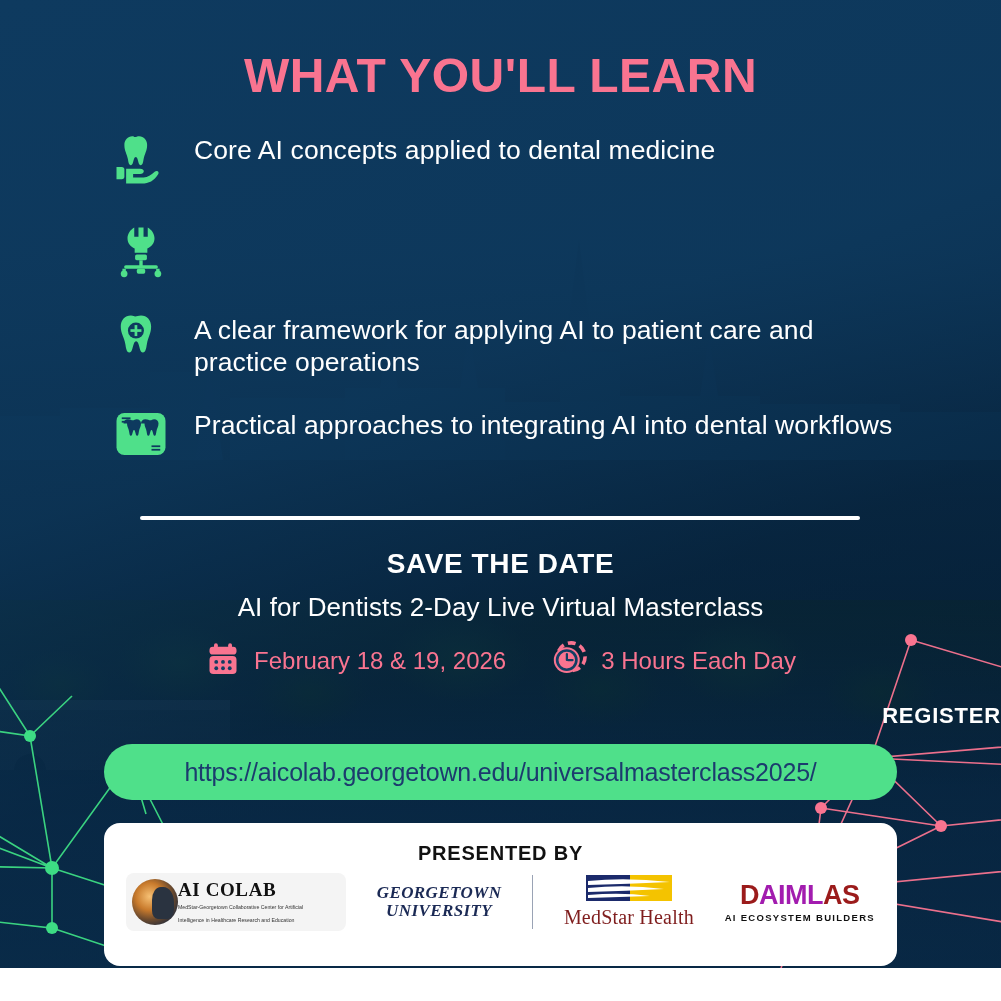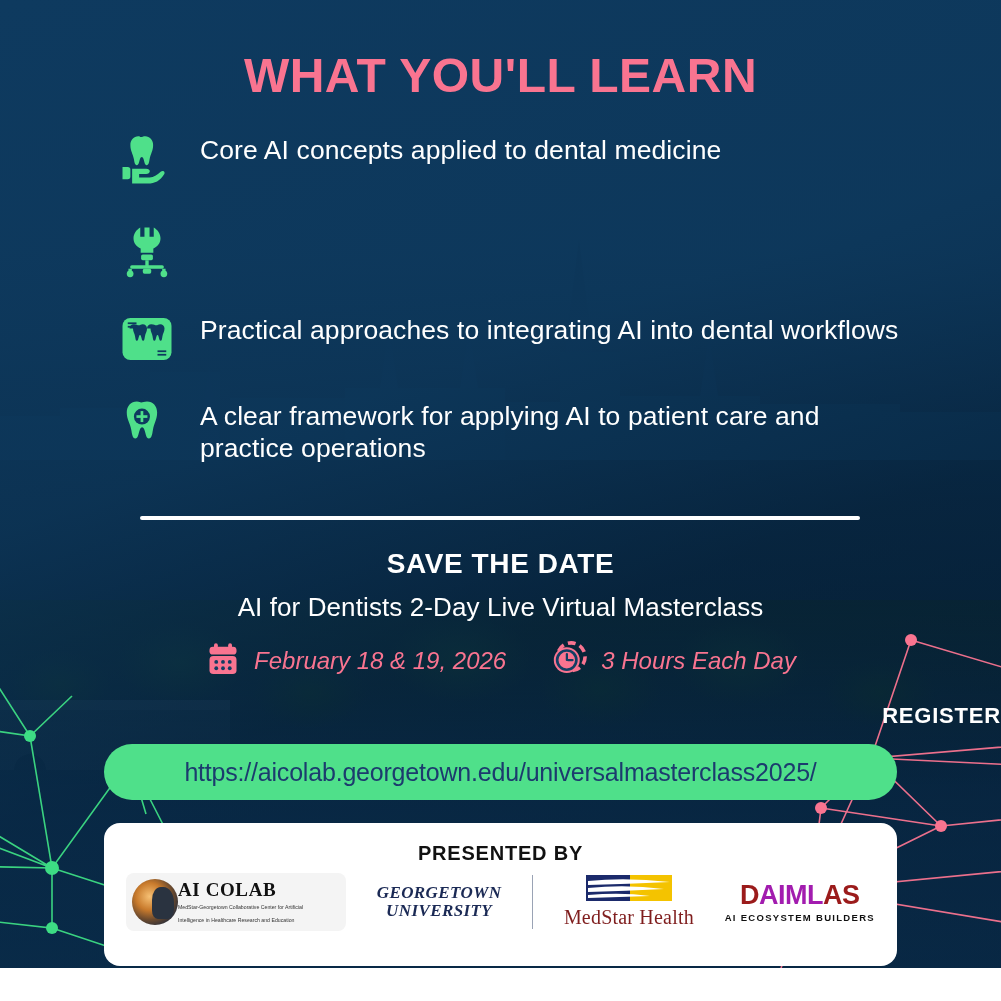--- a/index.html
+++ b/index.html
@@ -76,21 +76,21 @@
   
   .content { position:absolute; inset:0; }
 
   .title {
     position:absolute; top:48px; left:0; right:0;
     text-align:center;
     font-size:48px; font-weight:bold; letter-spacing:.5px;
     color:#F97490;
   }
 
-  .bullets { position:absolute; top:128px; left:116px; right:90px; }
+  .bullets { position:absolute; top:128px; left:110px; right:90px; }
   .bullet { display:flex; align-items:flex-start; margin-bottom:28px; }
   .bullet .bicon { flex:0 0 62px; height:62px; margin-right:22px; display:flex;
                    align-items:center; justify-content:center; }
   .bullet .btext {
     color:#ffffff; font-size:26.5px; line-height:1.22; padding-top:6px;
     letter-spacing:.1px;
   }
   .bullet:nth-child(1) { margin-bottom:30px; }
   .bullet:nth-child(2) { margin-bottom:26px; }
   .bullet:nth-child(3) { margin-bottom:24px; }
@@ -106,21 +106,21 @@
   }
   .save-sub {
     position:absolute; top:592px; left:0; right:0; text-align:center;
     color:#ffffff; font-size:26px; letter-spacing:.1px;
   }
 
   .meta-row {
     position:absolute; top:640px; left:0; right:0;
     display:flex; justify-content:center; align-items:center; gap:44px;
   }
-  .meta { display:flex; align-items:center; gap:13px;font-style:italic; }
+  .meta { display:flex; align-items:center; gap:13px; }
   .meta .mtext { color:#F97490; font-size:24px; }
 
   .register {
     position:absolute; top:703px; left:0; right:0; text-align:right;
     color:#ffffff; font-size:22px; font-weight:bold; letter-spacing:.8px;
   }
 
   .url-pill {
     position:absolute; top:744px; left:104px; width:793px; height:56px;
     background:#4FE08A; border-radius:28px;
@@ -266,43 +266,43 @@
             <rect x="50" y="53" width="4" height="6" fill="#4FE08A"></rect>
             <rect x="27" y="53" width="10" height="6" rx="2" fill="#4FE08A"></rect>
             <circle cx="12" cy="59" r="4" fill="#4FE08A"></circle>
             <circle cx="52" cy="59" r="4" fill="#4FE08A"></circle>
           </svg>
         </div>
       </div>
 
       <div class="bullet">
         <div class="bicon">
+          <svg width="54" height="54" viewBox="0 0 64 64">
+            <path d="M20 4c-7 0-12 5.5-12 13 0 9 4 12.5 5.4 21 .9 5.2 1.4 10 4.8 10 3.2 0 3.5-5 5.2-10 .7-2 1.7-3.2 2.8-3.2s2.1 1.2 2.8 3.2c1.7 5 2 10 5.2 10 3.4 0 3.9-4.8 4.8-10C40.4 29.5 44 26 44 17c0-7.5-5-13-12-13-3.3 0-5 1.2-6.8 1.2S23.3 4 20 4z" fill="#4FE08A"></path>
+            <circle cx="26" cy="22" r="9.5" fill="#0E3A5F"></circle>
+            <rect x="24.4" y="15.5" width="3.2" height="13" fill="#4FE08A"></rect>
+            <rect x="19.5" y="20.4" width="13" height="3.2" fill="#4FE08A"></rect>
+          </svg>
+        </div>
+        <div class="btext">A clear framework for applying AI to patient care and practice operations</div>
+      </div>
+
+      <div class="bullet">
+        <div class="bicon">
           <svg width="56" height="56" viewBox="0 0 64 64">
             <rect x="4" y="8" width="56" height="48" rx="9" fill="#4FE08A"></rect>
             <path d="M12 20c0-3 2-5 5-5s4 1.2 5.6 1.2S25 15 27 15c3 0 5 2 5 5 0 4-1.8 5.4-2.4 9-.4 2.4-.6 5-2 5-1.4 0-1.6-2.6-2.4-5-.3-1-.7-1.6-1.2-1.6s-.9.6-1.2 1.6c-.8 2.4-1 5-2.4 5-1.4 0-1.6-2.6-2-5-.6-3.6-2.4-5-2.4-9z" fill="#0E3A5F"></path>
             <path d="M32 20c0-3 2-5 5-5s4 1.2 5.6 1.2S45 15 47 15c3 0 5 2 5 5 0 4-1.8 5.4-2.4 9-.4 2.4-.6 5-2 5-1.4 0-1.6-2.6-2.4-5-.3-1-.7-1.6-1.2-1.6s-.9.6-1.2 1.6c-.8 2.4-1 5-2.4 5-1.4 0-1.6-2.6-2-5-.6-3.6-2.4-5-2.4-9z" fill="#0E3A5F"></path>
             <rect x="10" y="13" width="10" height="2" fill="#0E3A5F"></rect>
             <rect x="10" y="17" width="10" height="2" fill="#0E3A5F"></rect>
             <rect x="44" y="45" width="10" height="2" fill="#0E3A5F"></rect>
             <rect x="44" y="49" width="10" height="2" fill="#0E3A5F"></rect>
           </svg>
         </div>
         <div class="btext">Practical approaches to integrating AI into dental workflows</div>
-      </div>
-
-      <div class="bullet">
-        <div class="bicon">
-          <svg width="54" height="54" viewBox="0 0 64 64">
-            <path d="M20 4c-7 0-12 5.5-12 13 0 9 4 12.5 5.4 21 .9 5.2 1.4 10 4.8 10 3.2 0 3.5-5 5.2-10 .7-2 1.7-3.2 2.8-3.2s2.1 1.2 2.8 3.2c1.7 5 2 10 5.2 10 3.4 0 3.9-4.8 4.8-10C40.4 29.5 44 26 44 17c0-7.5-5-13-12-13-3.3 0-5 1.2-6.8 1.2S23.3 4 20 4z" fill="#4FE08A"></path>
-            <circle cx="26" cy="22" r="9.5" fill="#0E3A5F"></circle>
-            <rect x="24.4" y="15.5" width="3.2" height="13" fill="#4FE08A"></rect>
-            <rect x="19.5" y="20.4" width="13" height="3.2" fill="#4FE08A"></rect>
-          </svg>
-        </div>
-        <div class="btext">A clear framework for applying AI to patient care and practice operations</div>
       </div>
 
     </div>
 
     <div class="divider"></div>
 
     <div class="save-title">SAVE THE DATE</div>
     <div class="save-sub">AI for Dentists 2-Day Live Virtual Masterclass</div>
 
     <div class="meta-row">

